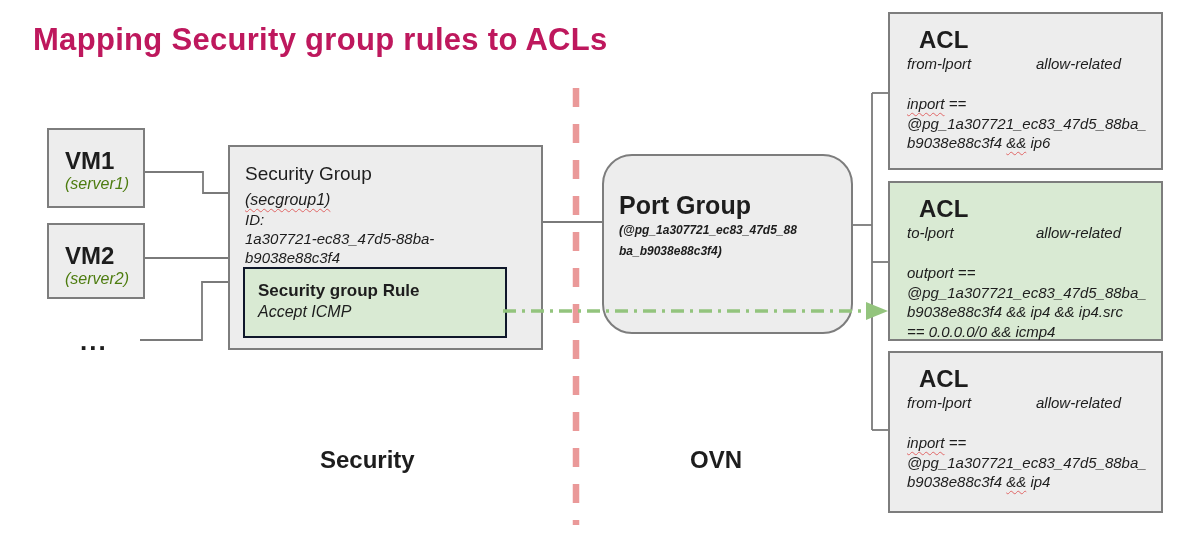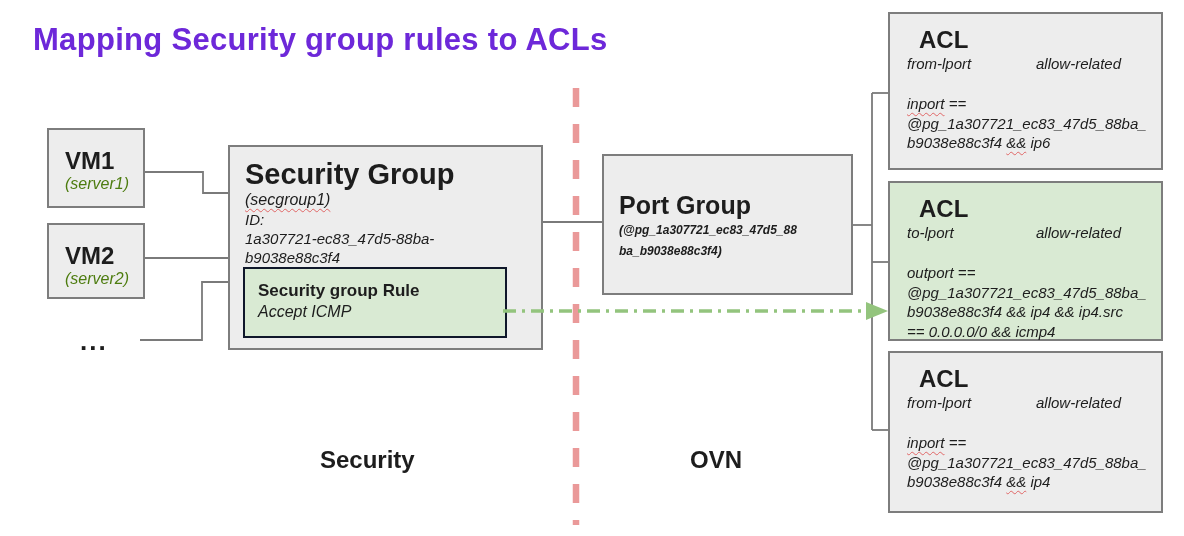--- a/index.html
+++ b/index.html
@@ -3,39 +3,39 @@
 <meta charset="utf-8">
 <style>
   html,body{margin:0;padding:0;background:#ffffff;}
   .canvas{
     position:relative;width:1184px;height:536px;background:#ffffff;overflow:hidden;
     font-family:"Liberation Sans",sans-serif;color:#1d1d1d;
   }
   svg.layer{position:absolute;left:0;top:0;pointer-events:none;}
   .page-title{
     position:absolute;left:33px;top:22px;margin:0;
-    font-size:31px;font-weight:700;letter-spacing:.3px;color:#6d28d9;
+    font-size:31px;font-weight:700;letter-spacing:.3px;color:#be185d;
   }
   .box{
     position:absolute;background:#ededed;border:2px solid #7d7d7d;box-sizing:border-box;
   }
   .vm-box{width:98px;padding:18px 0 0 16px;}
   .vm-name{font-size:24px;font-weight:700;line-height:26px;}
   .vm-sub{font-size:16px;font-style:italic;line-height:20px;color:#4d7c0f;}
   .sg-box{left:228px;top:145px;width:315px;height:205px;padding:12px 14px 0 15px;}
-  .sg-title{font-size:29px;font-weight:700;line-height:30px;}
+  .sg-title{font-size:19px;font-weight:400;line-height:30px;}
   .sg-sub{font-size:16px;font-style:italic;line-height:21px;}
   .sg-idlabel,.sg-id{font-size:15px;font-style:italic;line-height:19px;}
   .rule-box{
     position:absolute;left:13px;top:120px;width:264px;height:71px;box-sizing:border-box;
     background:#d9ead3;border:2px solid #0f172a;padding:11px 0 0 13px;
   }
   .rule-title{font-size:17px;font-weight:700;line-height:21px;}
   .rule-body{font-size:16px;font-style:italic;line-height:21px;}
-  .pg-box{left:602px;top:154px;width:251px;height:141px;padding:34px 0 0 15px;}
+  .pg-box{left:602px;top:154px;width:251px;height:180px;padding:34px 0 0 15px;border-radius:30px;}
   .pg-title{font-size:25px;font-weight:700;line-height:30px;}
   .pg-sub{font-size:12px;font-style:italic;line-height:21px;white-space:pre-line;font-weight:bold;}
   .acl-box{left:888px;width:275px;padding:12px 0 0 17px;}
   .acl-box.highlight{background:#d9ead3;}
   .acl-title{font-size:24px;font-weight:700;line-height:28px;margin-left:12px;}
   .acl-header{position:relative;height:22px;font-size:15px;font-style:italic;line-height:20px;}
   .acl-action{position:absolute;left:129px;top:0;}
   .acl-match{margin-top:18px;font-size:15px;font-style:italic;line-height:19.5px;white-space:pre-line;width:246px;}
   .wavy{
     text-decoration-line:underline;text-decoration-style:wavy;

